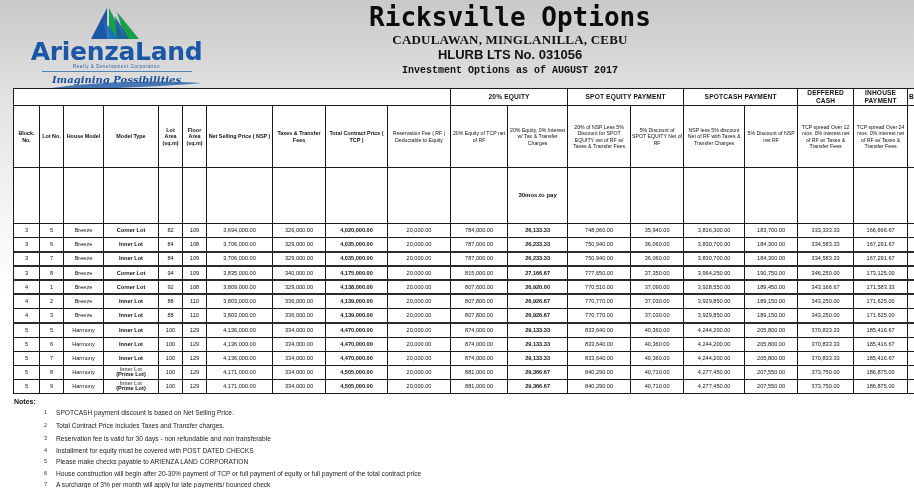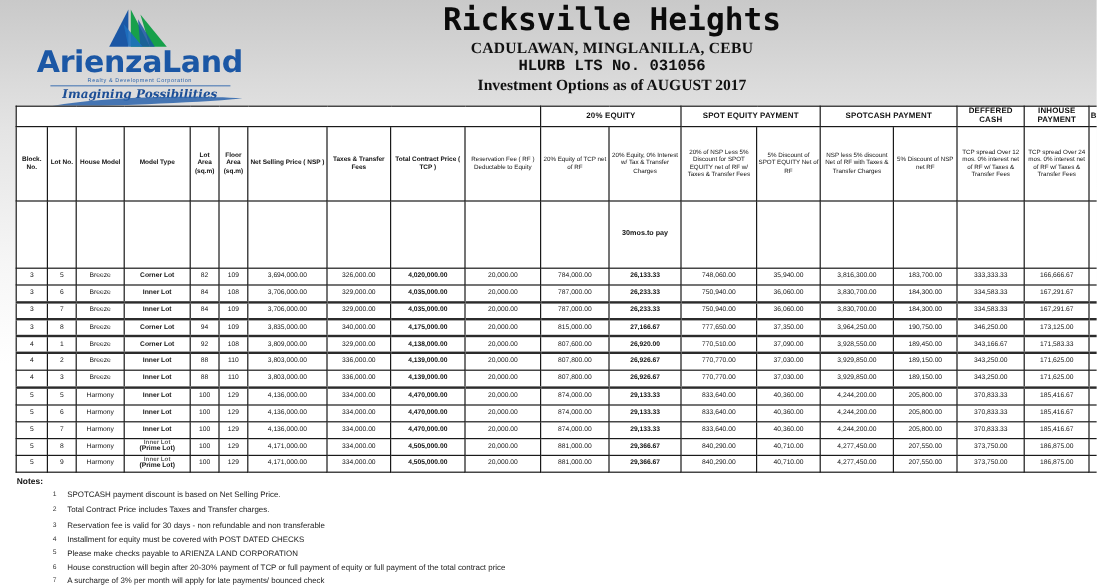--- a/index.html
+++ b/index.html
@@ -94,30 +94,30 @@
   .proj-loc {
     font-family: "Liberation Serif", serif;
     font-weight: bold;
     font-size: 13px;
     color: #111;
     line-height: 15px;
     letter-spacing: .2px;
     text-align: center;
   }
   .proj-lts {
-    font-family: Liberation Mono, monospace;
+    font-family: Liberation Sans, sans-serif;
     font-weight: bold;
     font-size: 13px;
     color: #111;
     line-height: 15px;
   }
   .proj-inv {
-    font-family: Liberation Serif, serif;
-    font-weight: bold;
-    font-size: 13px;
+    font-family: Liberation Mono, monospace;
+    font-weight: bold;
+    font-size: 10px;
     color: #111;
     line-height: 16px;
     margin-top: 1px;
   }
 
   
   .table-wrap {
     position: absolute;
     left: 13px; top: 88px;
     width: 888px;
@@ -243,21 +243,21 @@
       <div class="logo-rule"></div>
       <div class="logo-tag">Imagining Possibilities</div>
       <div class="logo-swoosh">
         <svg width="170" height="12" viewBox="0 0 170 12" xmlns="http://www.w3.org/2000/svg">
           <path d="M2 11 C 40 2, 120 0, 168 3 C 125 7, 55 9, 2 11 Z" fill="#2a63ab" opacity=".85"></path>
         </svg>
       </div>
     </div>
 
     <div class="title-block">
-      <div class="proj-title">Ricksville Heights</div>
+      <div class="proj-title">Ricksville Options</div>
       <div class="proj-loc">CADULAWAN, MINGLANILLA, CEBU</div>
       <div class="proj-lts">HLURB LTS No. 031056</div>
       <div class="proj-inv">Investment Options as of AUGUST 2017</div>
     </div>
   </div>
 
   <div class="table-wrap">
     <table class="grid">
       <colgroup>
         <col style="width:26px">

